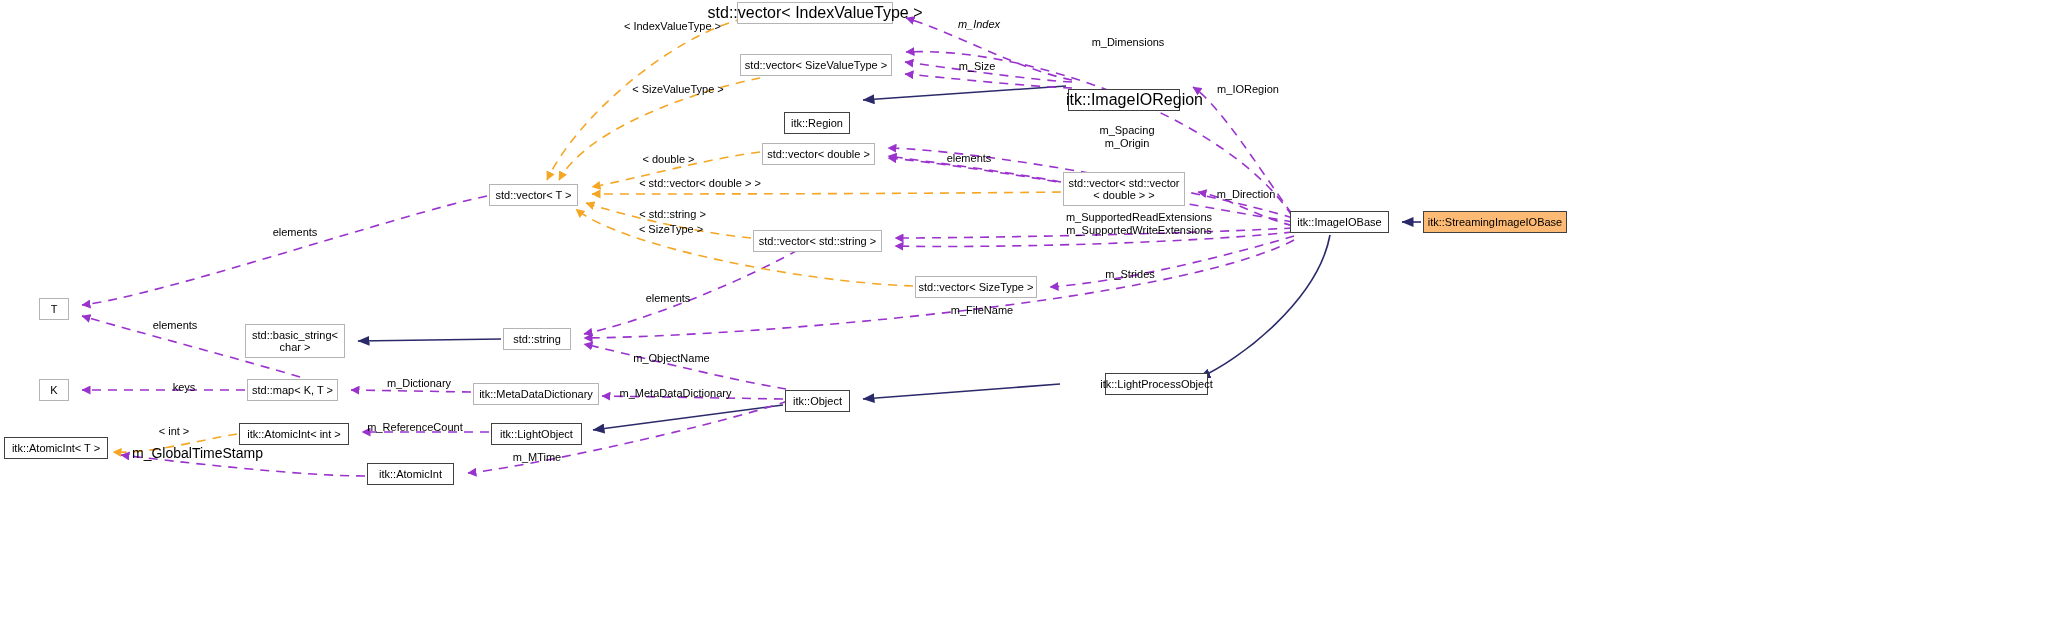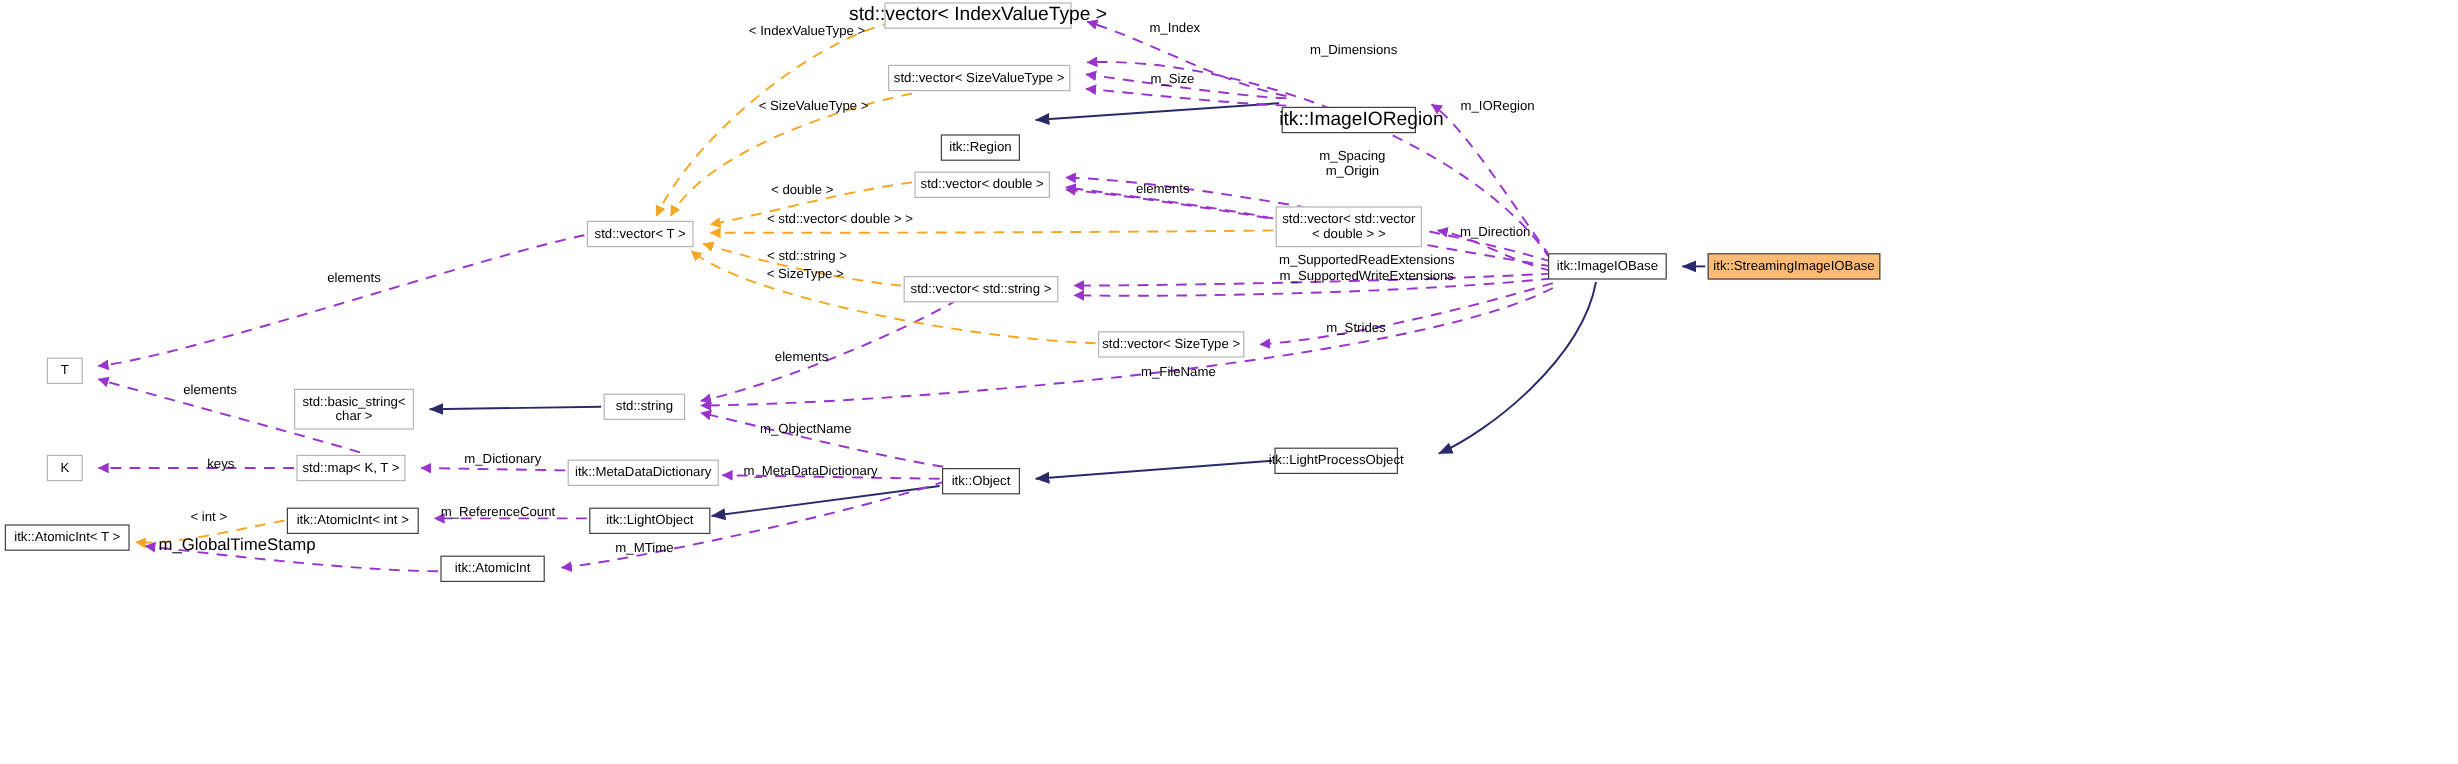--- a/index.html
+++ b/index.html
@@ -87,33 +87,33 @@
 &lt; double &gt; &gt;</div>
       <div class="node-box node-plain" style="left: 489px; top: 184px; width: 89px; height: 22px; font-size: 11px;">std::vector&lt; T &gt;</div>
       <div class="node-box node-strong" style="left: 1290px; top: 211px; width: 99px; height: 22px; font-size: 11px;">itk::ImageIOBase</div>
       <div class="node-box node-current" style="left: 1423px; top: 211px; width: 144px; height: 22px; font-size: 11px;">itk::StreamingImageIOBase</div>
       <div class="node-box node-plain" style="left: 753px; top: 230px; width: 129px; height: 22px; font-size: 11px;">std::vector&lt; std::string &gt;</div>
       <div class="node-box node-plain" style="left: 915px; top: 276px; width: 122px; height: 22px; font-size: 11px;">std::vector&lt; SizeType &gt;</div>
       <div class="node-box node-plain" style="left: 39px; top: 298px; width: 30px; height: 22px; font-size: 11px;">T</div>
       <div class="node-box node-plain" style="left: 245px; top: 324px; width: 100px; height: 34px; font-size: 11px;">std::basic_string&lt;
 char &gt;</div>
       <div class="node-box node-plain" style="left: 503px; top: 328px; width: 68px; height: 22px; font-size: 11px;">std::string</div>
-      <div class="node-box node-strong" style="left: 1062px; top: 373px; width: 103px; height: 22px; font-size: 11px;">itk::LightProcessObject</div>
+      <div class="node-box node-strong" style="left: 1105px; top: 373px; width: 103px; height: 22px; font-size: 11px;">itk::LightProcessObject</div>
       <div class="node-box node-plain" style="left: 39px; top: 379px; width: 30px; height: 22px; font-size: 11px;">K</div>
       <div class="node-box node-plain" style="left: 247px; top: 379px; width: 91px; height: 22px; font-size: 11px;">std::map&lt; K, T &gt;</div>
       <div class="node-box node-plain" style="left: 473px; top: 383px; width: 126px; height: 22px; font-size: 11px;">itk::MetaDataDictionary</div>
       <div class="node-box node-strong" style="left: 785px; top: 390px; width: 65px; height: 22px; font-size: 11px;">itk::Object</div>
       <div class="node-box node-strong" style="left: 4px; top: 437px; width: 104px; height: 22px; font-size: 11px;">itk::AtomicInt&lt; T &gt;</div>
       <div class="node-box node-strong" style="left: 239px; top: 423px; width: 110px; height: 22px; font-size: 11px;">itk::AtomicInt&lt; int &gt;</div>
-      <div class="node-box node-strong" style="left: 491px; top: 423px; width: 101px; height: 22px; font-size: 11px;">itk::LightObject</div>
+      <div class="node-box node-strong" style="left: 491px; top: 423px; width: 91px; height: 22px; font-size: 11px;">itk::LightObject</div>
       <div class="node-box node-strong" style="left: 367px; top: 463px; width: 87px; height: 22px; font-size: 11px;">itk::AtomicInt</div>
     </div>
   <div>
       <div class="edge-label" style="left: 620px; top: 20px; width: 105px; font-size: 11px;">&lt; IndexValueType &gt;</div>
-      <div class="edge-label" style="left: 948px; top: 18px; width: 62px; font-size: 11px;">m_Index</div>
+      <div class="edge-label" style="left: 948px; top: 18px; width: 62px; font-size: 11px; font-style: italic;">m_Index</div>
       <div class="edge-label" style="left: 1083px; top: 36px; width: 90px; font-size: 11px;">m_Dimensions</div>
       <div class="edge-label" style="left: 628px; top: 83px; width: 100px; font-size: 11px;">&lt; SizeValueType &gt;</div>
       <div class="edge-label" style="left: 951px; top: 60px; width: 52px; font-size: 11px;">m_Size</div>
       <div class="edge-label" style="left: 1208px; top: 83px; width: 80px; font-size: 11px;">m_IORegion</div>
       <div class="edge-label" style="left: 1092px; top: 124px; width: 70px; font-size: 11px;">m_Spacing
 m_Origin</div>
       <div class="edge-label" style="left: 637px; top: 153px; width: 63px; font-size: 11px;">&lt; double &gt;</div>
       <div class="edge-label" style="left: 940px; top: 152px; width: 58px; font-size: 11px;">elements</div>
       <div class="edge-label" style="left: 631px; top: 177px; width: 138px; font-size: 11px;">&lt; std::vector&lt; double &gt; &gt;</div>
       <div class="edge-label" style="left: 1208px; top: 188px; width: 76px; font-size: 11px;">m_Direction</div>

